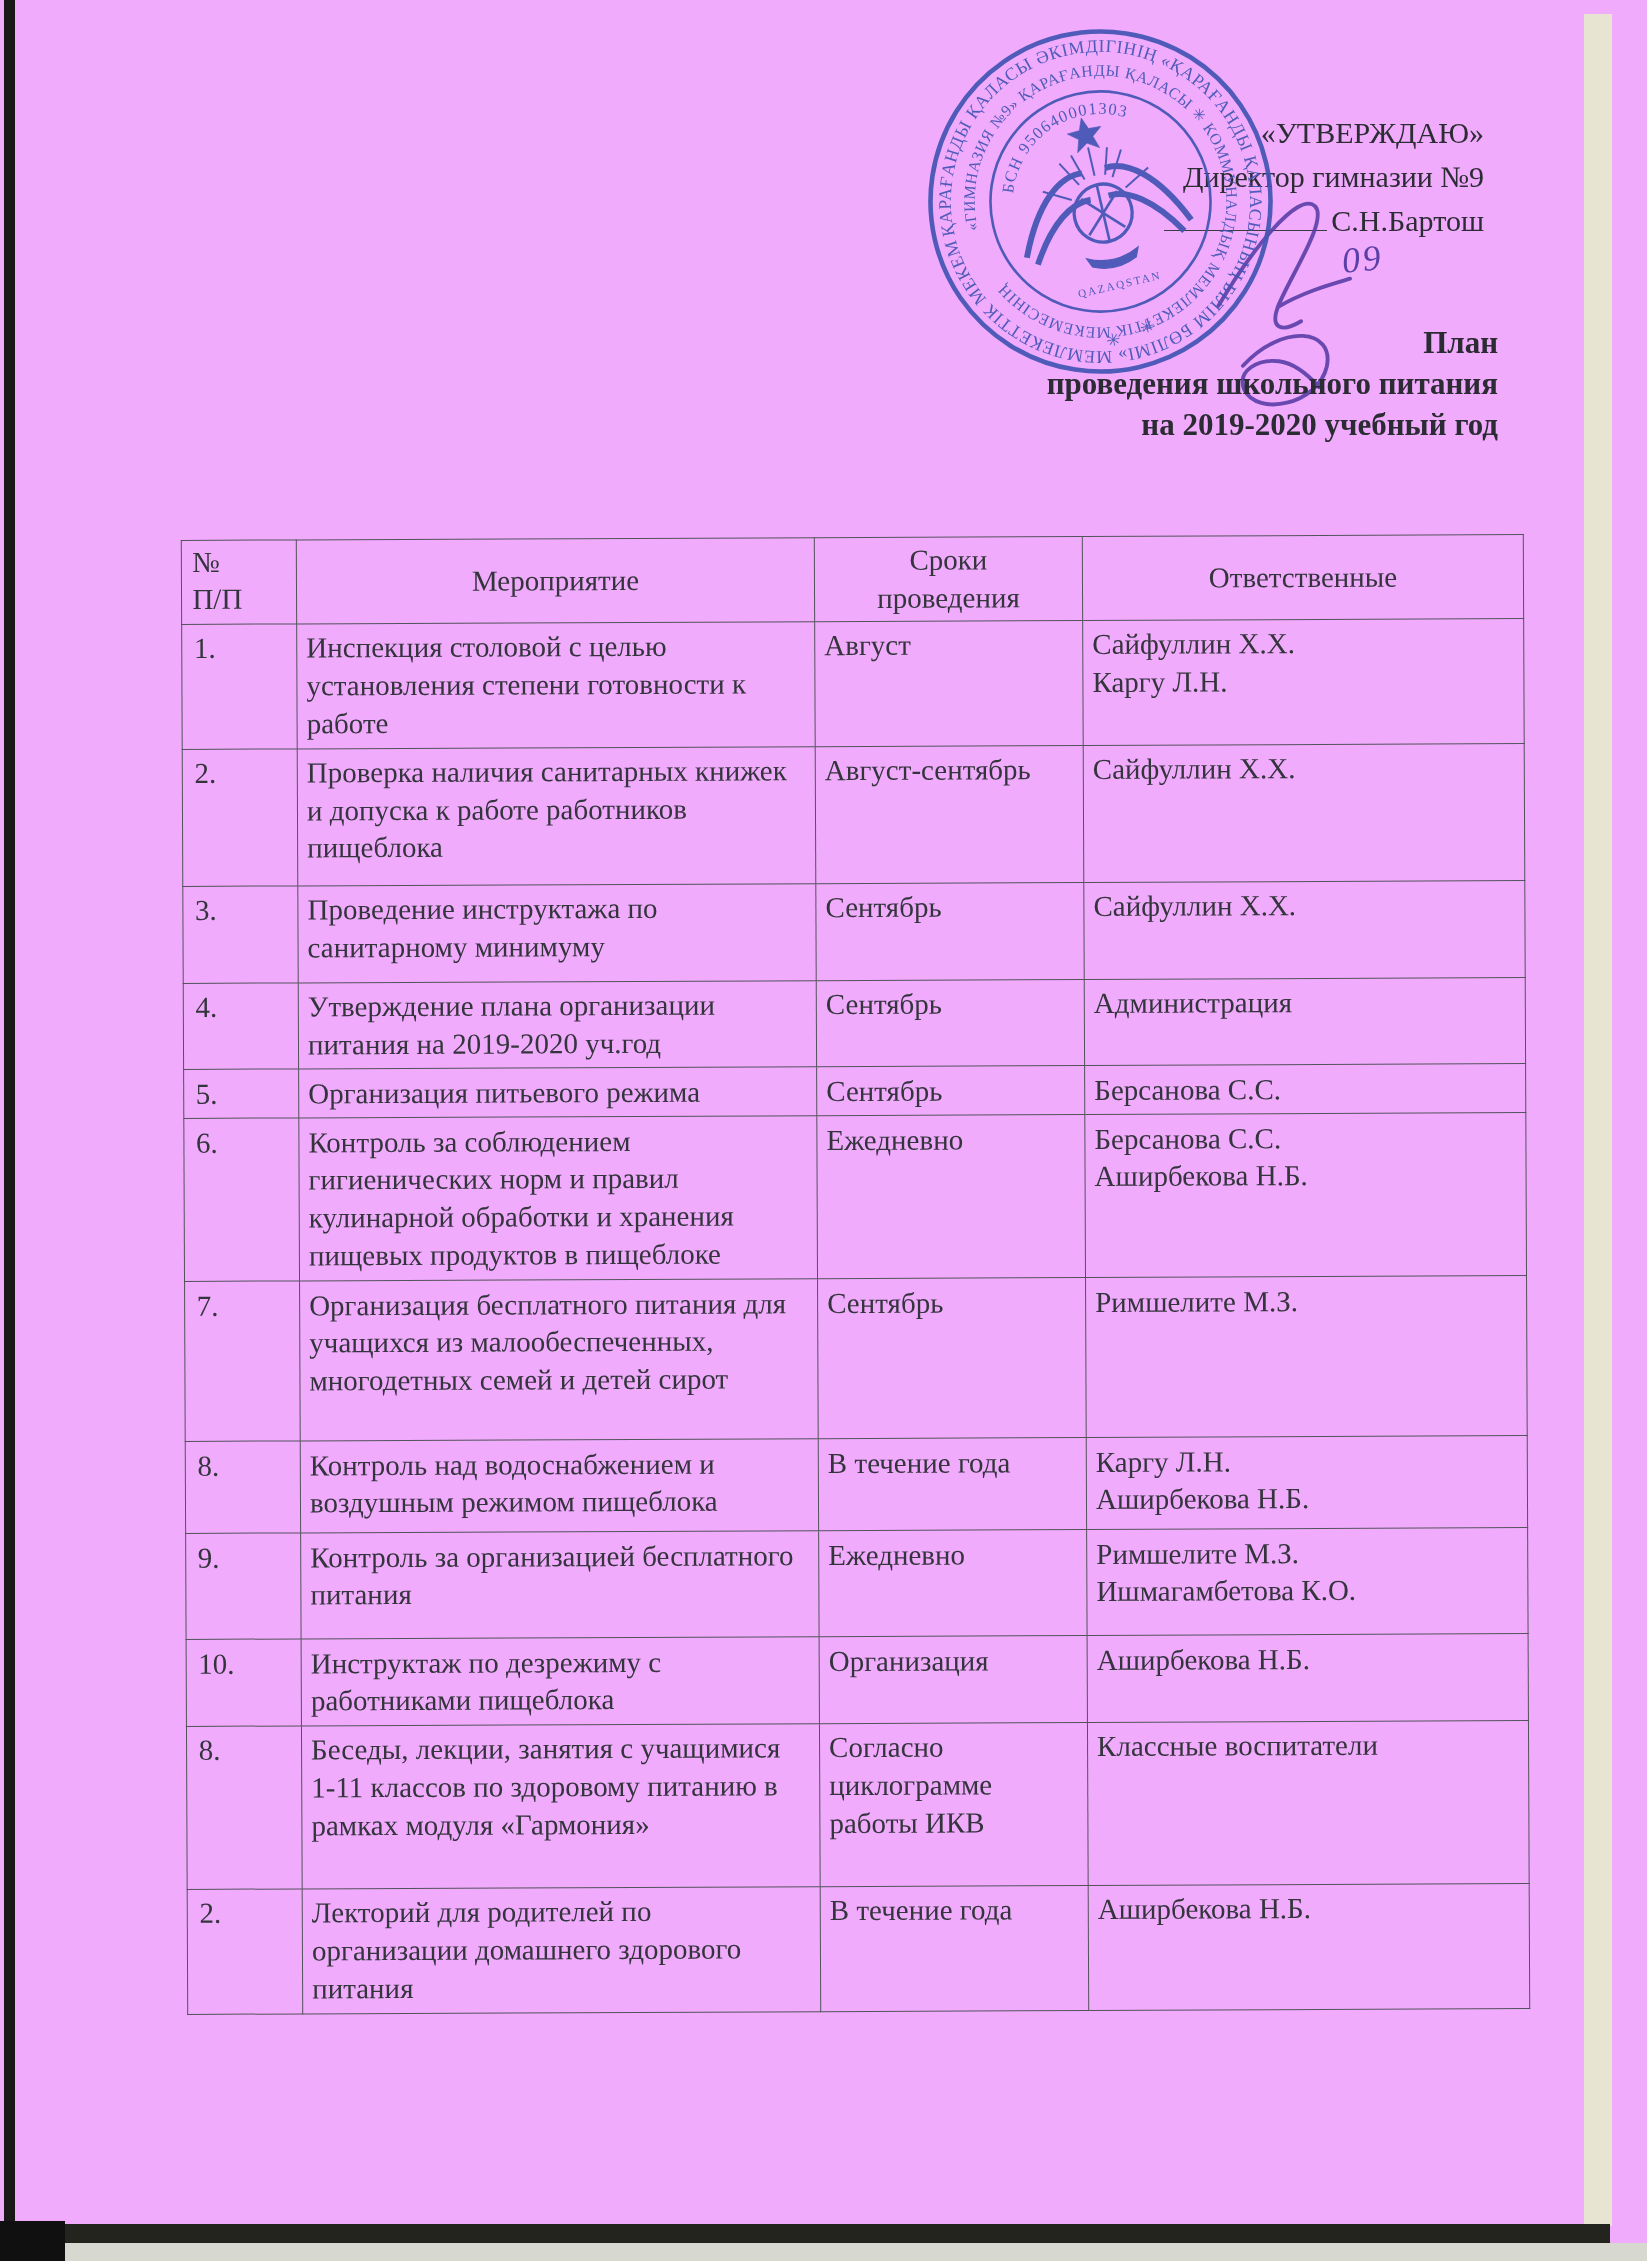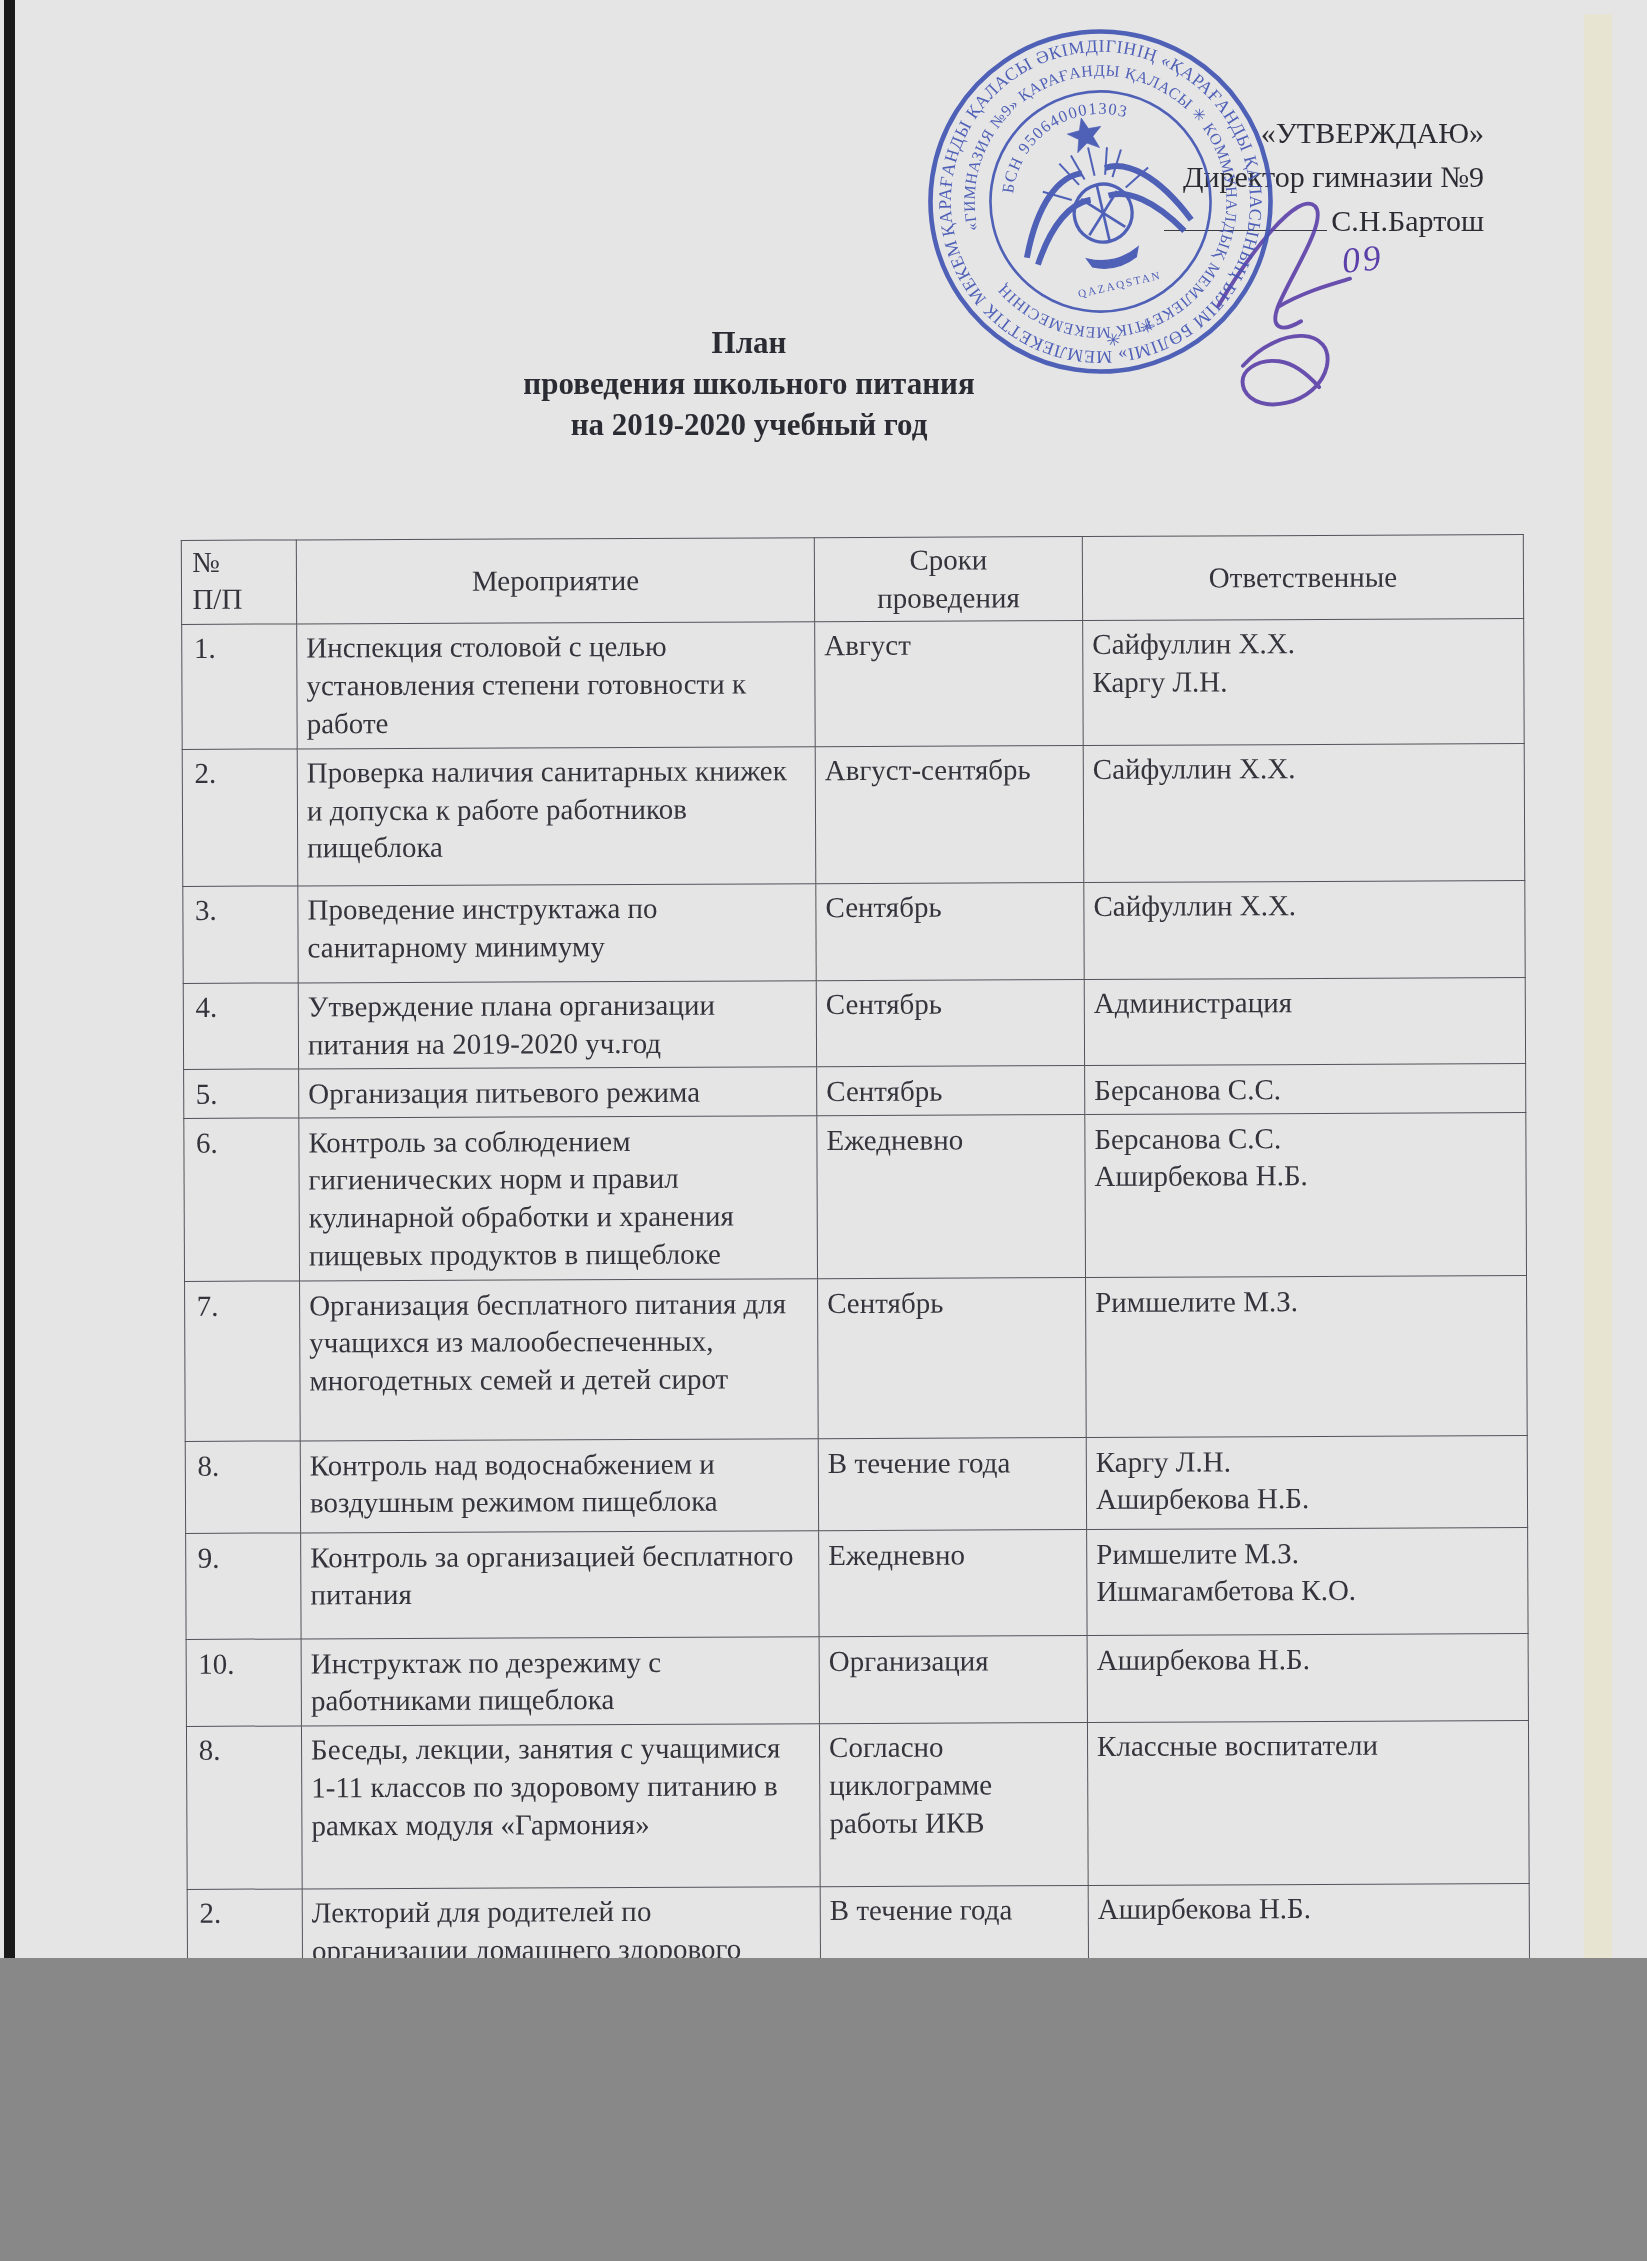--- a/index.html
+++ b/index.html
@@ -1,18 +1,18 @@
 <!DOCTYPE html>
 <html style="font-size:10.3px"><head>
 <meta charset="utf-8">
 <style>
   html,body{margin:0;padding:0;background:#888;}
   .scan{
-    position:relative; width:1647px; height:1958px; overflow:hidden;
-    background:#e5e5e5;
+    position:relative; width:1647px; height:2261px; overflow:hidden;
+    background:#f0abfc;
     font-family:"Liberation Serif","DejaVu Serif",serif;
     color:#33333b;
   }
   
   .edge-left{position:absolute;left:3.9px;top:0;width:11px;height:2243px;background:#191919;}
   .edge-right{position:absolute;left:1584px;top:14px;width:28px;height:2212px;background:#e7e5d1;}
   .edge-bottom{position:absolute;left:13px;right:37px;top:2224px;height:19px;background:#23241e;}
   .edge-bottom-under{position:absolute;left:0;right:0;top:2243px;height:19px;background:#d7d8d0;}
   .corner-bl{position:absolute;left:0;top:2221px;width:65px;height:41px;background:#101010;}
 
@@ -30,21 +30,21 @@
     font-size:36px; color:#5b3fa8; transform:rotate(-6deg);
     font-style:italic; letter-spacing:2.6px;
   }
   .signature-svg{position:absolute;left:1181px;top:169px;width:271px;height:271px;}
 
   
   .stamp{position:absolute;left:916px;top:17px;width:369px;height:369px;opacity:.92;transform:rotate(-13deg);}
 
   
   .title{
-    position:absolute; left:0; top:322px; width:1498px; text-align:center;
+    position:absolute; left:0; top:322px; width:1498px; text-align:right;
     font-weight:bold; font-size:31px; line-height:41px; color:#2b2b33;
   }
 
   
   .table-wrap{position:absolute;left:184px;top:537px;width:1342px;transform:rotate(-0.25deg);}
   table{border-collapse:collapse;table-layout:fixed;width:1342px;background:transparent;}
   col.c1{width:115px;} col.c2{width:518px;} col.c3{width:268px;} col.c4{width:441px;}
   th,td{
     border:1.3px solid #53535b; vertical-align:top;
     font-size:29px; line-height:1.3; font-weight:normal;

